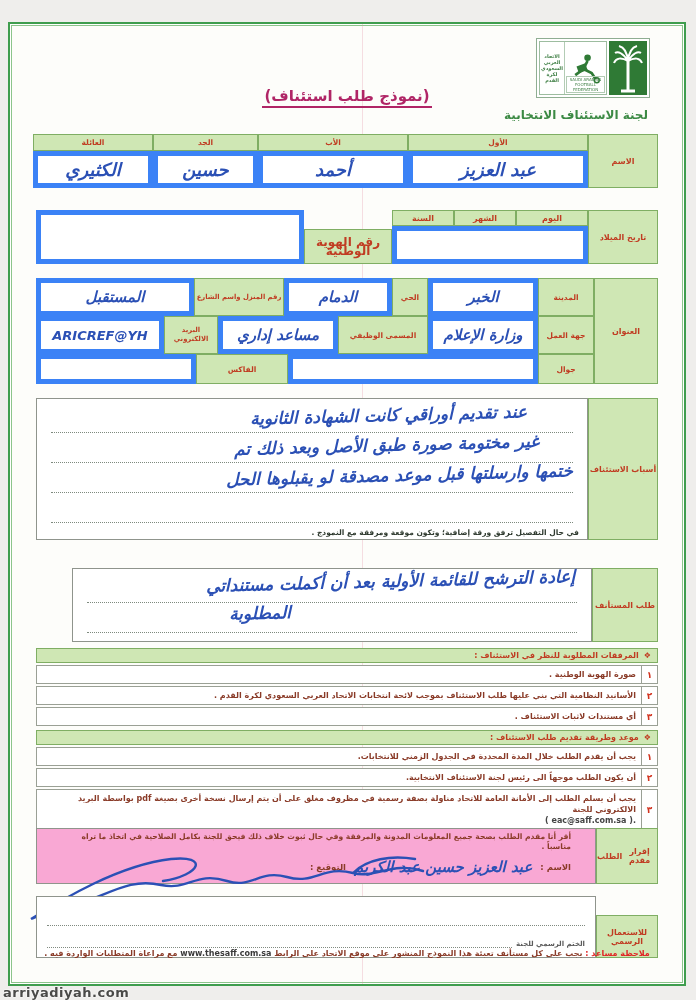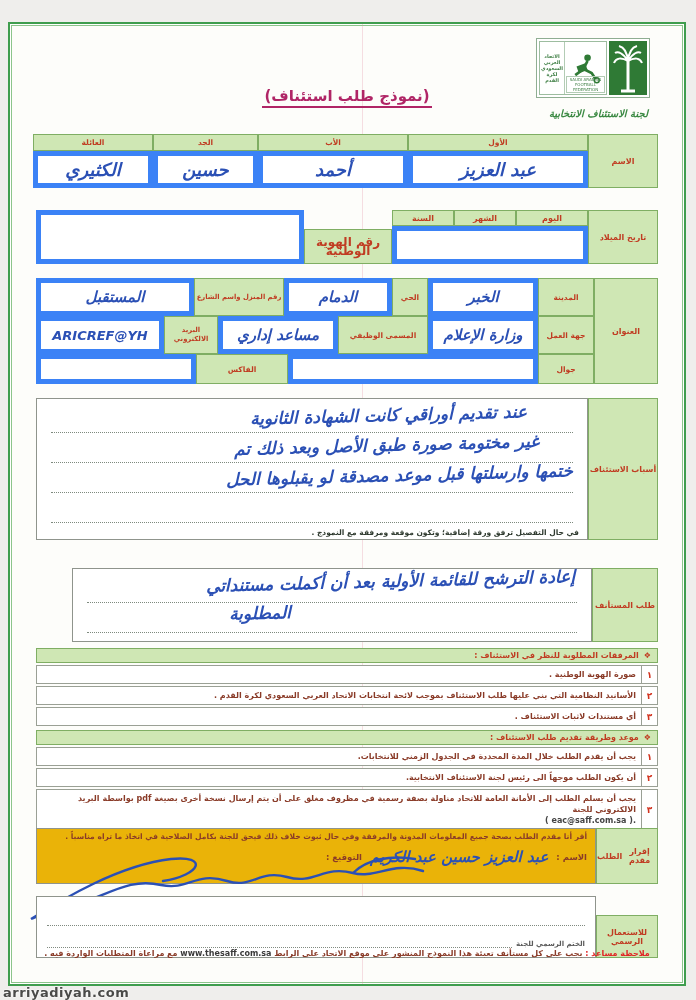--- a/index.html
+++ b/index.html
@@ -20,21 +20,21 @@
   
   .logo{position:absolute;top:14px;right:34px;width:114px;height:60px;background:#fff;
         border:1px solid #8fae92;display:flex;direction:ltr;padding:2px;gap:2px;box-sizing:border-box;}
   .logo-left{flex:1;border:1px solid #9dbda0;position:relative;display:flex;}
   .logo-words{width:24px;border-right:1px solid #b3ccb5;display:flex;flex-direction:column;
               justify-content:center;align-items:center;font-size:5px;line-height:6px;color:#3c7d42;font-weight:bold;}
   .logo-player{flex:1;position:relative;}
   .logo-en{position:absolute;left:26px;right:1px;bottom:1px;border:1px solid #b3ccb5;
            font-size:4px;line-height:5px;color:#3c7d42;text-align:center;overflow:hidden;}
   .logo-palm{width:38px;background:#2f7a35;display:flex;align-items:center;justify-content:center;}
-  .committee{position:absolute;top:84px;right:36px;font-size:10px;font-weight:bold;color:#3c8a44;font-style:italic;}
+  .committee{position:absolute;top:84px;right:36px;font-size:12px;font-weight:bold;color:#3c8a44;}
   .formtitle{position:absolute;top:62px;left:0;width:100%;text-align:center;}
   .formtitle span{font-size:15px;font-weight:bold;color:#b02566;border-bottom:2px solid #b02566;padding:0 2px 1px;}
 
   
   .lbl{background:#cfe7b4;border:1px solid #7fae63;color:#c03c22;font-weight:bold;
        display:flex;align-items:center;justify-content:center;text-align:center;
        font-size:8px;line-height:9px;box-sizing:border-box;}
   .val{background:#ffffff;border:5px solid #3b82f6;box-sizing:border-box;position:relative;}
   .hand{color:#2b50b5;font-style:italic;font-weight:bold;display:flex;align-items:center;justify-content:center;}
   .ltr{direction:ltr;unicode-bidi:embed;}
@@ -71,21 +71,21 @@
   .sec-hdr{height:15px;background:#cfe7b4;border:1px solid #7fae63;display:flex;align-items:center;
            gap:5px;padding:0 6px;font-size:8px;font-weight:bold;color:#c03c22;box-sizing:border-box;}
   .diamond{color:#c03c22;font-size:8px;}
   .item{display:flex;border:1px solid #9aa095;background:#fff;margin-top:2px;align-items:stretch;}
   .item .num{flex:0 0 15px;display:flex;align-items:center;justify-content:center;
              border-left:1px solid #9aa095;color:#d23420;font-size:9px;font-weight:bold;}
   .item .txt{flex:1;font-size:8px;line-height:11px;font-weight:bold;color:#8a3b28;padding:3px 5px;text-align:right;}
   .item .txt .l2{display:block;direction:ltr;text-align:right;color:#444;}
 
   
-  .decl-content{flex:1;background:#eab308;border:1px solid #8f948c;position:relative;padding:3px 8px;box-sizing:border-box;}
+  .decl-content{flex:1;background:#f9a8d4;border:1px solid #8f948c;position:relative;padding:3px 24px;box-sizing:border-box;}
   .decl-text{font-size:7.6px;line-height:10px;font-weight:bold;color:#8a3b28;text-align:right;}
   .decl-line{margin-top:6px;font-size:8.5px;font-weight:bold;color:#8a3b28;display:flex;align-items:center;gap:8px;}
   .decl-line .hand{font-size:15px;white-space:nowrap;}
   .sig{position:absolute;left:-14px;top:8px;pointer-events:none;}
 
   
   .off-content{flex:1;background:#fff;border:1px solid #8f948c;position:relative;padding:10px 10px 6px;box-sizing:border-box;}
   .dotline{border-bottom:1px dotted #808a80;height:18px;}
   .stampline{display:flex;align-items:flex-end;height:22px;gap:4px;}
   .stampline span{font-size:7px;color:#5a5a5a;font-weight:bold;}

